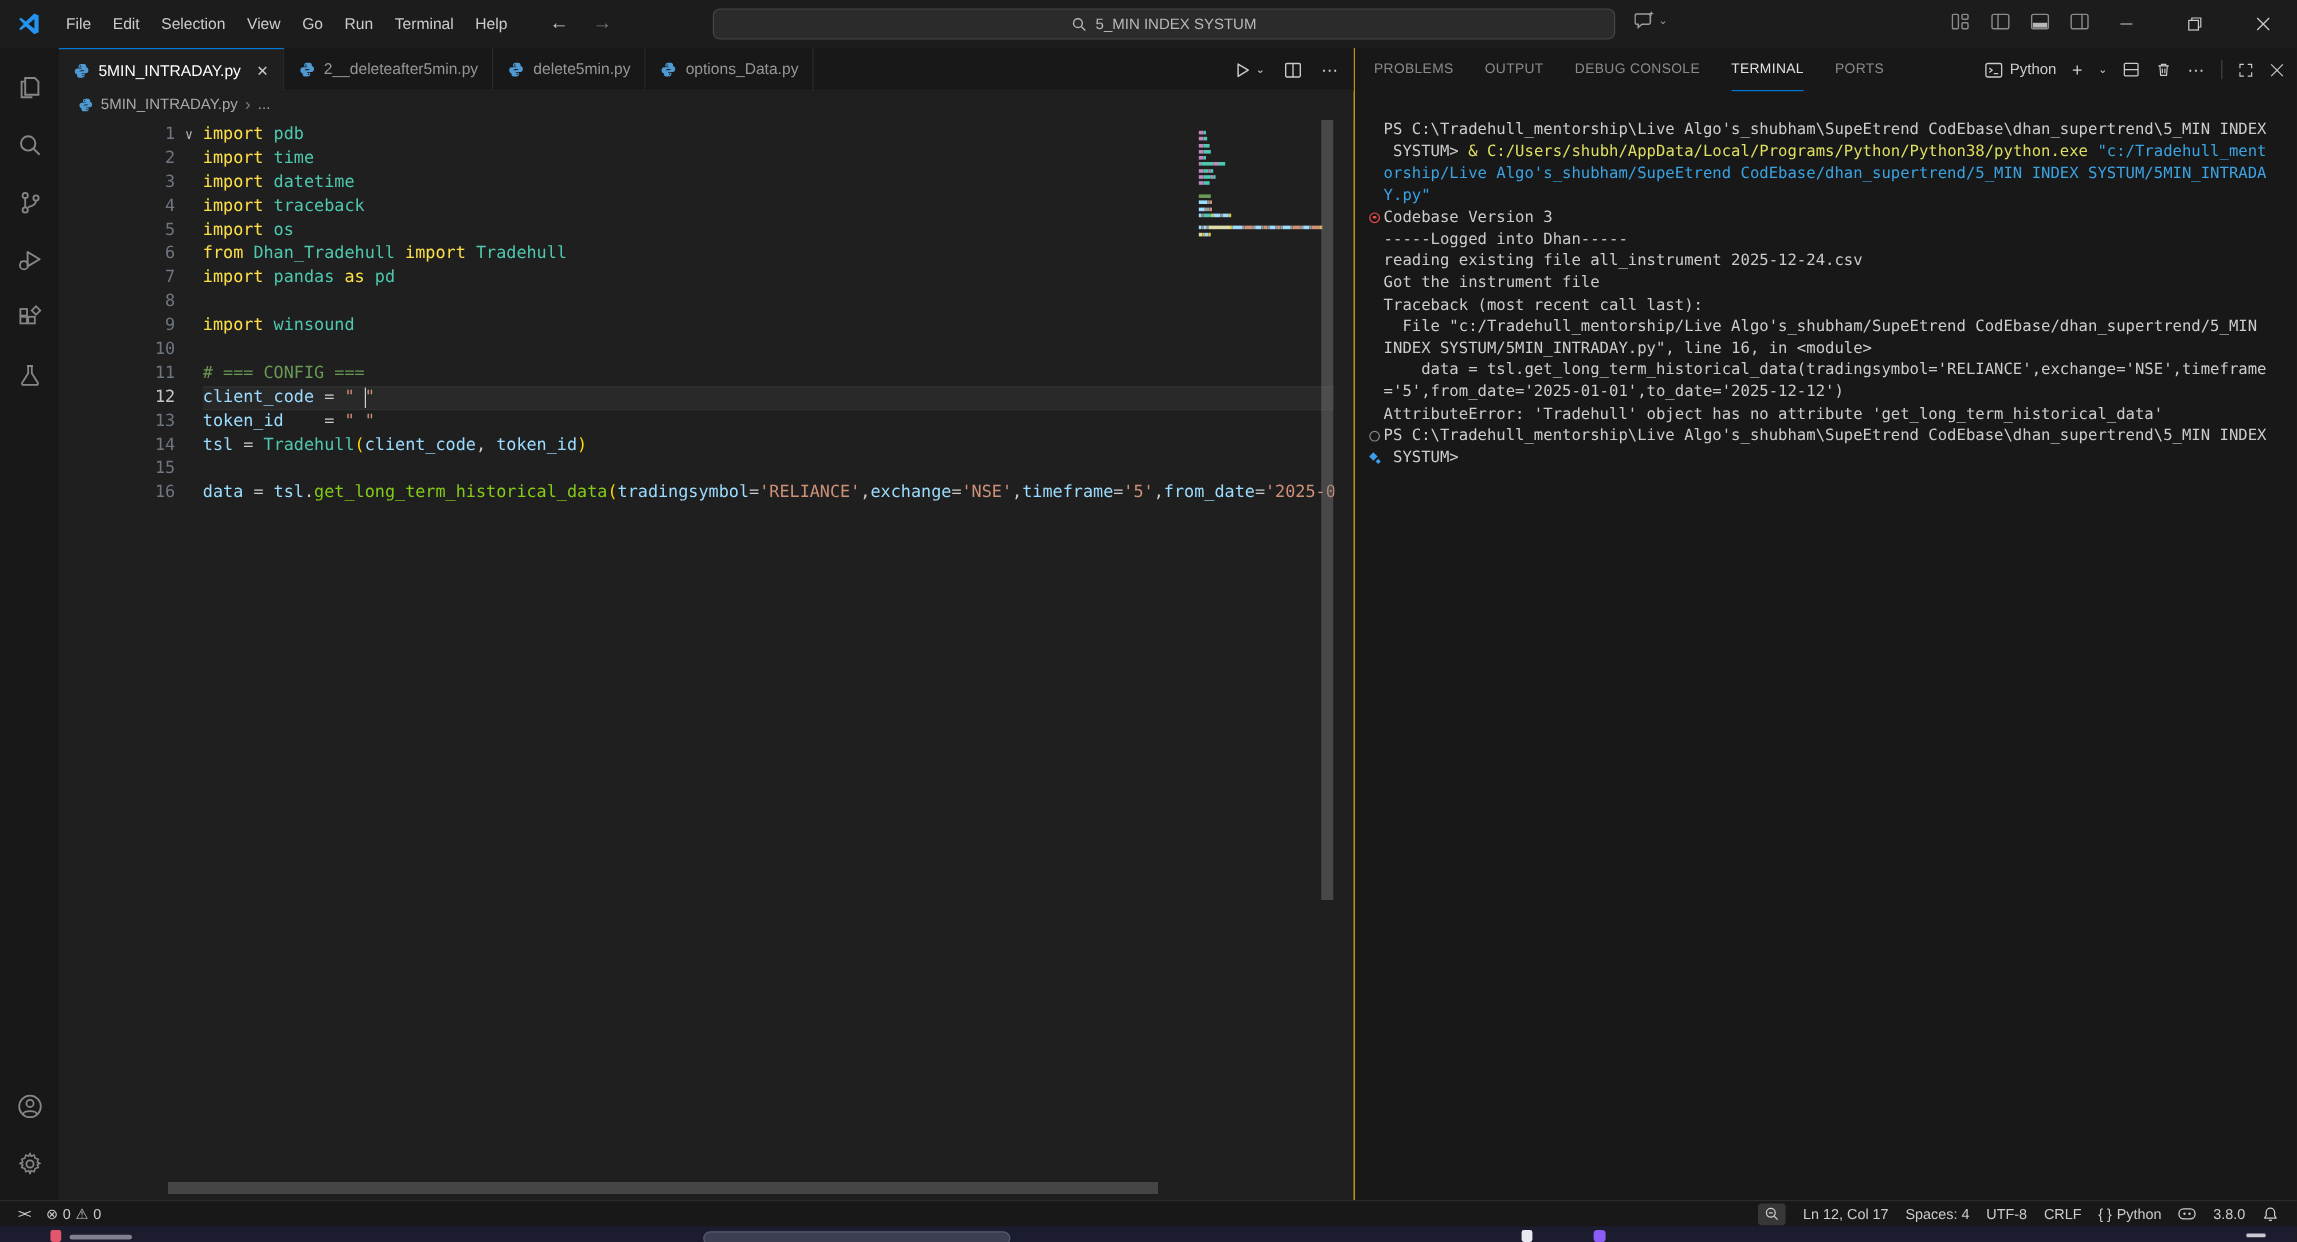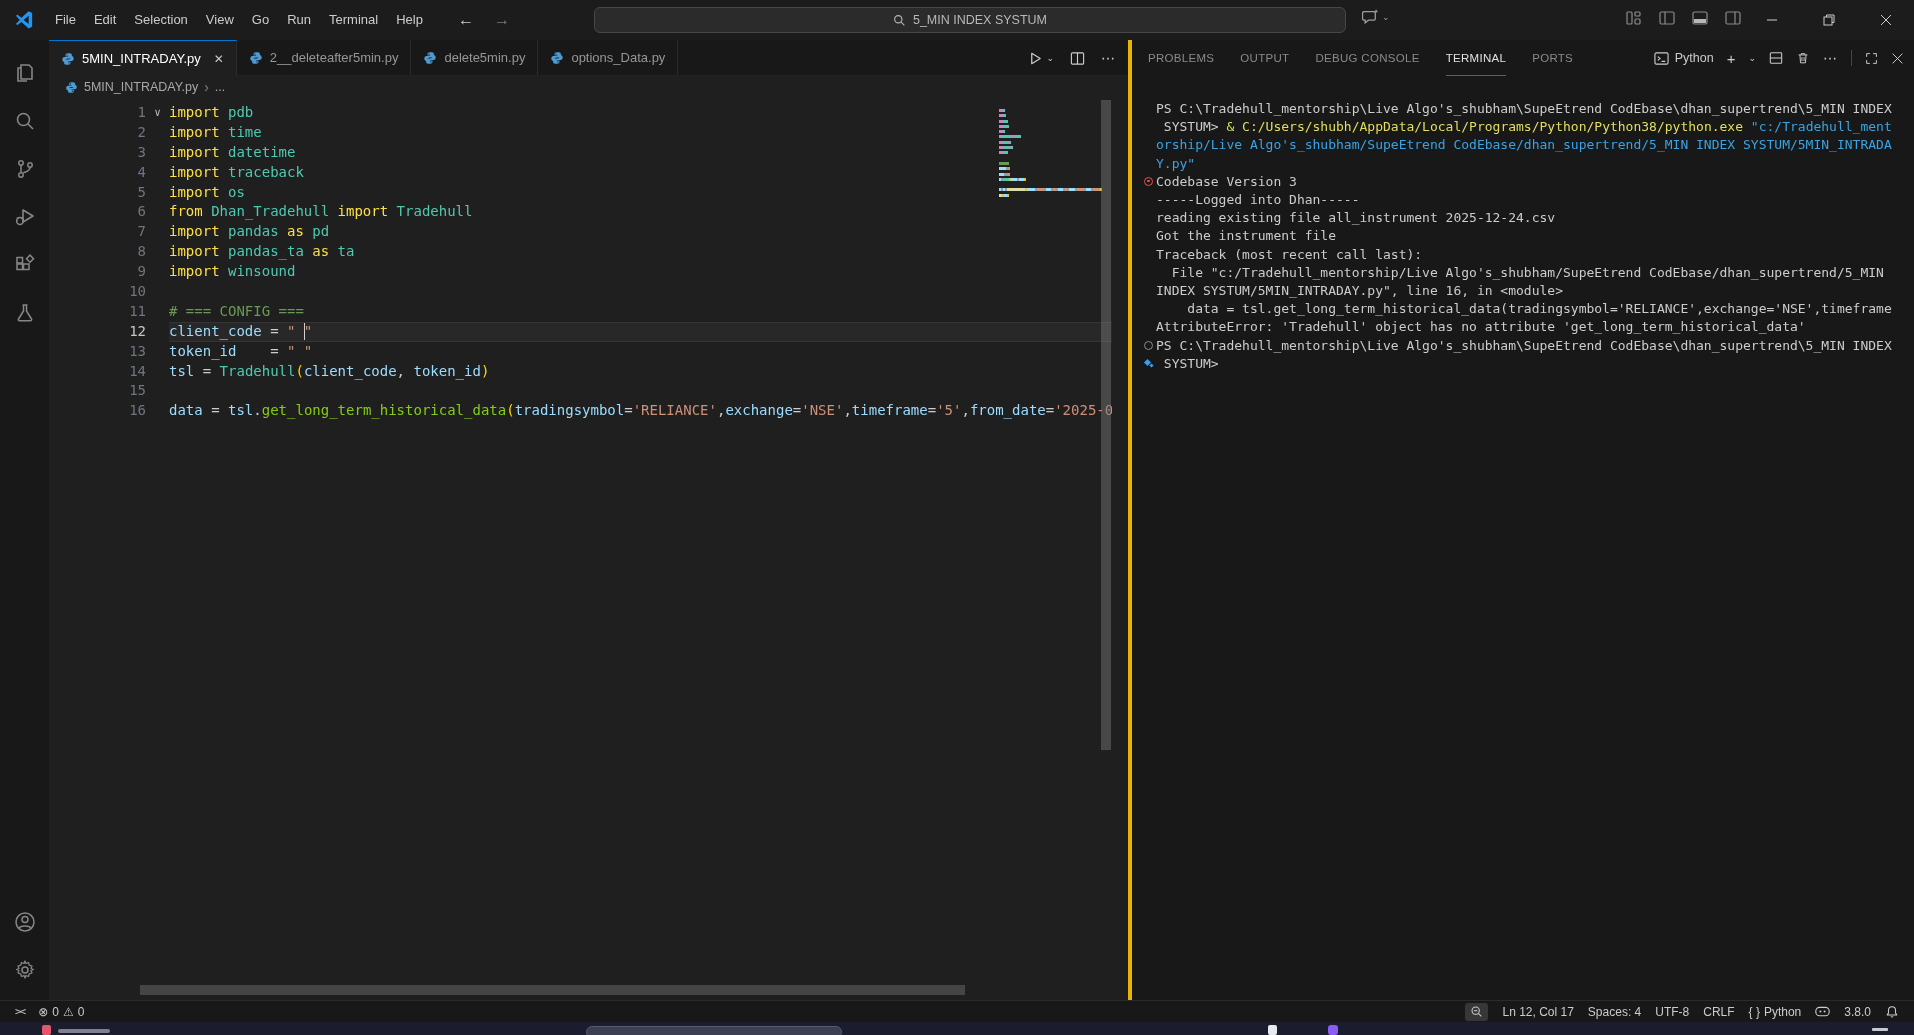--- a/index.html
+++ b/index.html
@@ -59,21 +59,21 @@
   .tk-kw{color:#fde047} .tk-mod{color:#4EC9B0} .tk-var{color:#9CDCFE} .tk-str{color:#CE9178}
   .tk-com{color:#6A9955} .tk-fn{color:#84cc16} .tk-def{color:#CCCCCC} .tk-br1{color:#FFD700}
 
   .minimap { position:absolute; left:950px; top:5px; width:75px; }
   .mm-row { height:3px; margin-bottom:2.3px; white-space:nowrap; font-size:0; }
   .mm-seg { display:inline-block; height:3px; }
   .v-scrollbar { position:absolute; left:1052px; top:2px; width:10px; height:650px; background:rgba(121,121,121,0.45); }
   .h-scrollbar { position:absolute; left:91px; bottom:5px; width:825px; height:10px; background:rgba(121,121,121,0.42); }
 
   
-  .panel { flex:1; background:#181818; border-left:4px solid #eab308; display:flex; flex-direction:column; min-width:0; }
+  .panel { flex:1; background:#181818; border-left:1px solid #eab308; display:flex; flex-direction:column; min-width:0; }
   .panel-header { height:36px; display:flex; align-items:center; padding-left:16px; position:relative; flex:0 0 36px; }
   .p-tab { font-size:11.5px; color:#8a8a8a; margin-right:26px; letter-spacing:0.3px; height:36px; line-height:36px; cursor:default; }
   .p-tab.active { color:#e0e0e0; border-bottom:1px solid #0078d4; }
   .panel-actions { position:absolute; right:10px; top:0; height:36px; display:flex; align-items:center; gap:13px; color:#cccccc; }
   .panel-actions .shell { display:flex; align-items:center; gap:6px; font-size:12.5px; color:#cccccc; }
   .panel-actions .divider { width:1px; height:16px; background:#444; }
 
   .terminal { flex:1; padding:24px 0 0 12px; font-family:"DejaVu Sans Mono", monospace;
     font-size:13px; line-height:18.2px; overflow:hidden; }
   .t-line { position:relative; padding-left:12px; white-space:pre; }
@@ -309,21 +309,21 @@
 
       <div class="code-area">
         <div id="code-container">
             <div class="c-line"><span class="ln">1</span><span class="fold">∨</span><span class="ctext"><span class="tk-kw">import</span><span class="tk-mod"> pdb</span></span></div>
             <div class="c-line"><span class="ln">2</span><span class="fold"></span><span class="ctext"><span class="tk-kw">import</span><span class="tk-mod"> time</span></span></div>
             <div class="c-line"><span class="ln">3</span><span class="fold"></span><span class="ctext"><span class="tk-kw">import</span><span class="tk-mod"> datetime</span></span></div>
             <div class="c-line"><span class="ln">4</span><span class="fold"></span><span class="ctext"><span class="tk-kw">import</span><span class="tk-mod"> traceback</span></span></div>
             <div class="c-line"><span class="ln">5</span><span class="fold"></span><span class="ctext"><span class="tk-kw">import</span><span class="tk-mod"> os</span></span></div>
             <div class="c-line"><span class="ln">6</span><span class="fold"></span><span class="ctext"><span class="tk-kw">from</span><span class="tk-mod"> Dhan_Tradehull</span><span class="tk-kw"> import</span><span class="tk-mod"> Tradehull</span></span></div>
             <div class="c-line"><span class="ln">7</span><span class="fold"></span><span class="ctext"><span class="tk-kw">import</span><span class="tk-mod"> pandas</span><span class="tk-kw"> as</span><span class="tk-mod"> pd</span></span></div>
-            <div class="c-line"><span class="ln">8</span><span class="fold"></span><span class="ctext"><span class="tk-kw">import</span><span class="tk-mod"> pandas_ta</span><span class="tk-kw"> as</span><span class="tk-mod"> ta</span></span></div>
+            <div class="c-line"><span class="ln">8</span><span class="fold"></span></div>
             <div class="c-line"><span class="ln">9</span><span class="fold"></span><span class="ctext"><span class="tk-kw">import</span><span class="tk-mod"> winsound</span></span></div>
             <div class="c-line"><span class="ln">10</span><span class="fold"></span><span class="ctext"></span></div>
             <div class="c-line"><span class="ln">11</span><span class="fold"></span><span class="ctext"><span class="tk-com"># === CONFIG ===</span></span></div>
             <div class="c-line active"><span class="ln">12</span><span class="fold"></span><span class="ctext"><span class="tk-var">client_code</span><span class="tk-def"> = </span><span class="tk-str">" "</span><span class="cursor" style="left: calc(16ch);"></span></span></div>
             <div class="c-line"><span class="ln">13</span><span class="fold"></span><span class="ctext"><span class="tk-var">token_id</span><span class="tk-def">    = </span><span class="tk-str">" "</span></span></div>
             <div class="c-line"><span class="ln">14</span><span class="fold"></span><span class="ctext"><span class="tk-var">tsl</span><span class="tk-def"> = </span><span class="tk-mod">Tradehull</span><span class="tk-br1">(</span><span class="tk-var">client_code</span><span class="tk-def">, </span><span class="tk-var">token_id</span><span class="tk-br1">)</span></span></div>
             <div class="c-line"><span class="ln">15</span><span class="fold"></span><span class="ctext"></span></div>
             <div class="c-line"><span class="ln">16</span><span class="fold"></span><span class="ctext"><span class="tk-var">data</span><span class="tk-def"> = </span><span class="tk-var">tsl</span><span class="tk-def">.</span><span class="tk-fn">get_long_term_historical_data</span><span class="tk-br1">(</span><span class="tk-var">tradingsymbol</span><span class="tk-def">=</span><span class="tk-str">'RELIANCE'</span><span class="tk-def">,</span><span class="tk-var">exchange</span><span class="tk-def">=</span><span class="tk-str">'NSE'</span><span class="tk-def">,</span><span class="tk-var">timeframe</span><span class="tk-def">=</span><span class="tk-str">'5'</span><span class="tk-def">,</span><span class="tk-var">from_date</span><span class="tk-def">=</span><span class="tk-str">'2025-01-01'</span></span></div>
           </div>
         <div class="minimap" id="minimap-lines">
@@ -393,20 +393,21 @@
           <div class="t-line"><span class="tm-blu">orship/Live Algo's_shubham/SupeEtrend CodEbase/dhan_supertrend/5_MIN INDEX SYSTUM/5MIN_INTRADA</span></div>
           <div class="t-line"><span class="tm-blu">Y.py"</span></div>
           <div class="t-line"><span class="t-g tg-err"></span><span class="tm-wh">Codebase Version 3</span></div>
           <div class="t-line"><span class="tm-wh">-----Logged into Dhan-----</span></div>
           <div class="t-line"><span class="tm-wh">reading existing file all_instrument 2025-12-24.csv</span></div>
           <div class="t-line"><span class="tm-wh">Got the instrument file</span></div>
           <div class="t-line"><span class="tm-wh">Traceback (most recent call last):</span></div>
           <div class="t-line"><span class="tm-wh">  File "c:/Tradehull_mentorship/Live Algo's_shubham/SupeEtrend CodEbase/dhan_supertrend/5_MIN</span></div>
           <div class="t-line"><span class="tm-wh">INDEX SYSTUM/5MIN_INTRADAY.py", line 16, in &lt;module&gt;</span></div>
           <div class="t-line"><span class="tm-wh">    data = tsl.get_long_term_historical_data(tradingsymbol='RELIANCE',exchange='NSE',timeframe</span></div>
+          <div class="t-line"><span class="tm-wh">='5',from_date='2025-01-01',to_date='2025-12-12')</span></div>
           <div class="t-line"><span class="tm-wh">AttributeError: 'Tradehull' object has no attribute 'get_long_term_historical_data'</span></div>
           <div class="t-line"><span class="t-g tg-dot"></span><span class="tm-wh">PS C:\Tradehull_mentorship\Live Algo's_shubham\SupeEtrend CodEbase\dhan_supertrend\5_MIN INDEX</span></div>
           <div class="t-line"><span class="t-g tg-br"></span><span class="tm-wh"> SYSTUM&gt;</span></div>
         </div>
     </div>
   </div>
 
   <div class="statusbar">
     <div class="sb-left">
       <span class="sb-item remote-glyph">&gt;&lt;</span>

